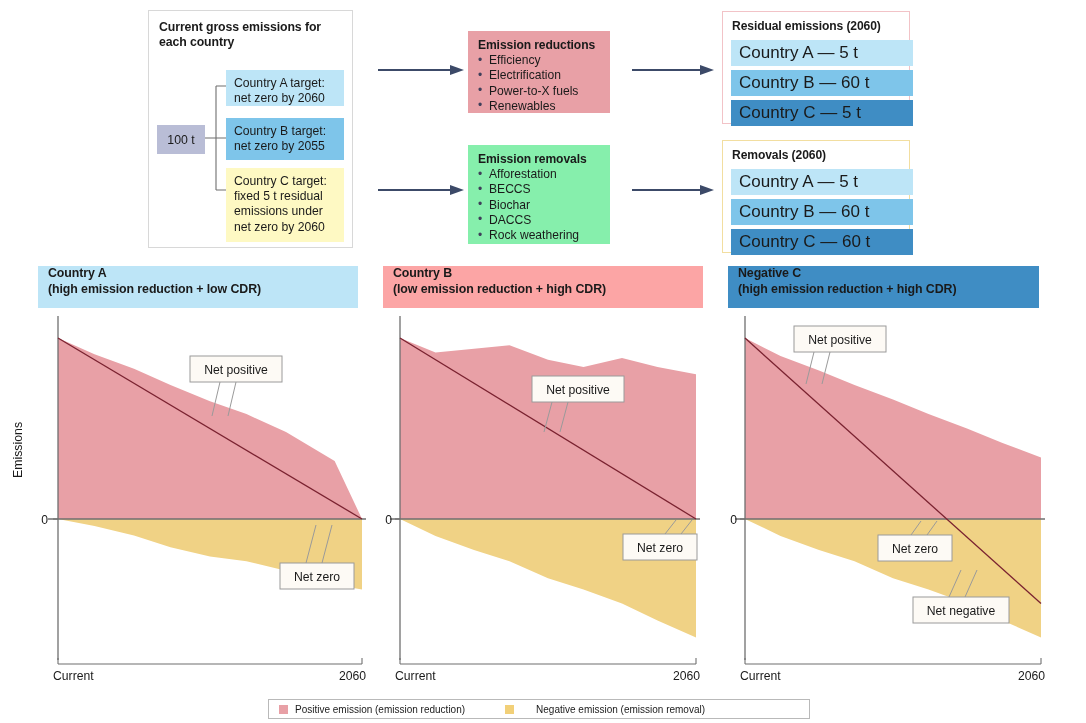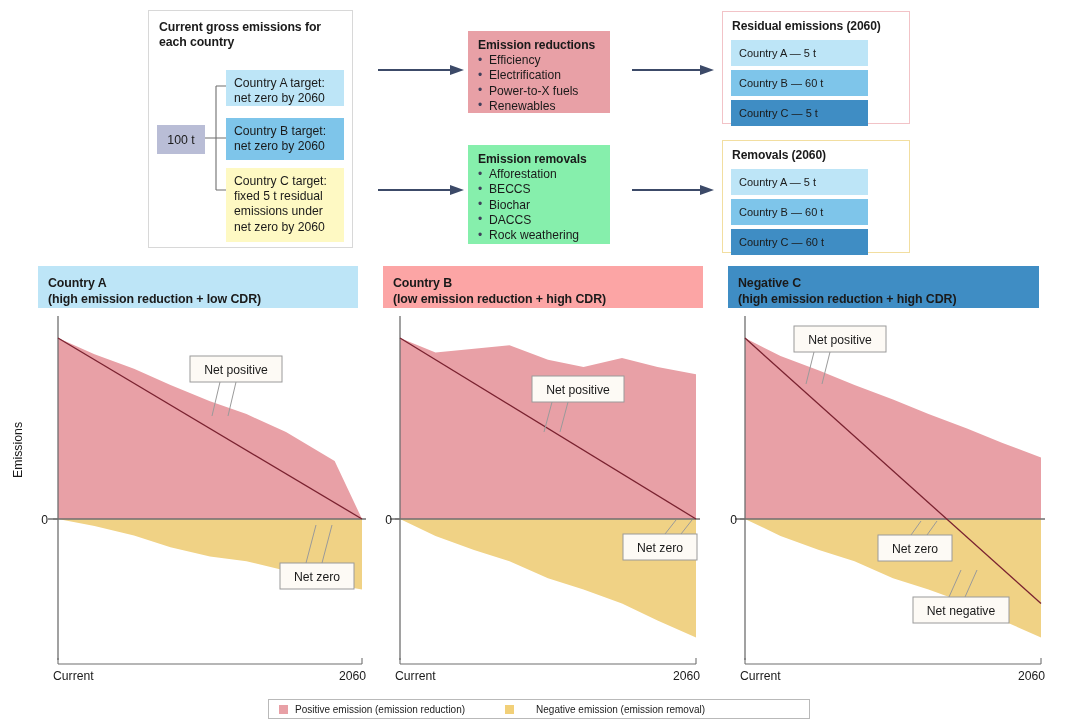--- a/index.html
+++ b/index.html
@@ -60,36 +60,36 @@
     content:"\2022";position:absolute;left:0;top:-0.5px;color:#3f3f5a;font-size:12px;
   }
 
   
   #residual-box{left:722px;top:11px;width:188px;height:113px;border:1px solid #f2c3c7;}
   #removals-box{left:722px;top:140px;width:188px;height:113px;border:1px solid #f2dea0;}
   .res-title{
     position:absolute;left:9px;top:7px;font-size:12.1px;font-weight:bold;letter-spacing:-0.1px;
   }
   .res-row{
-    position:absolute;left:8px;width:137px;height:26px;
+    position:absolute;left:8px;width:182px;height:26px;
     display:flex;align-items:center;
     padding-left:8px;box-sizing:border-box;
-    font-size:11px;
+    font-size:17px;
   }
   .res-r0{top:28px;background:#bde5f7;}
   .res-r1{top:58px;background:#7ec5ea;}
   .res-r2{top:88px;background:#3f8dc4;}
 
   
   .arrow-svg{position:absolute;}
 
   
   .panel-header{
     position:absolute;box-sizing:border-box;
-    padding:10px 0 0 10px;
+    padding:0 0 0 10px;
     font-size:12.4px;font-weight:bold;line-height:15.5px;letter-spacing:-0.1px;
   }
   #ph-a{left:38px;top:266px;width:320px;height:42px;background:#bde5f7;}
   #ph-b{left:383px;top:266px;width:320px;height:42px;background:#7ec5ea;}
   #ph-c{left:728px;top:266px;width:311px;height:42px;background:#3f8dc4;}
 
   
   .chart-wrap{position:absolute;top:312px;height:372px;}
   #chart-a{left:10px;width:362px;}
   #chart-b{left:376px;width:340px;}
@@ -129,21 +129,21 @@
   </div>
 
   <svg id="bracket" width="24" height="140" viewBox="0 0 24 140">
     <path d="M0,70 L11,70 M11,18 L11,122 M11,18 L24,18 M11,70 L24,70 M11,122 L24,122" stroke="#6f6f6f" stroke-width="1.1" fill="none"></path>
   </svg>
 
   <div class="country-target" id="ct-a" style="background: rgb(189, 229, 247);">
     <span>Country A target: net zero by 2060</span>
   </div>
   <div class="country-target" id="ct-b" style="background: rgb(126, 197, 234);">
-    <span>Country B target: net zero by 2060</span>
+    <span>Country B target: net zero by 2055</span>
   </div>
   <div class="country-target" id="ct-c" style="background: #fef9c3;">
     <span>Country C target: fixed 5 t residual emissions under net zero by 2060</span>
   </div>
 
   <svg class="arrow-svg" style="left:378px;top:62px;" width="86" height="16" viewBox="0 0 86 16">
     <path d="M0,8 L74,8" stroke="#3c4a68" stroke-width="2.2"></path>
     <path d="M86,8 L72,3 L72,13 Z" fill="#3c4a68"></path>
   </svg>
   <svg class="arrow-svg" style="left:378px;top:182px;" width="86" height="16" viewBox="0 0 86 16">

